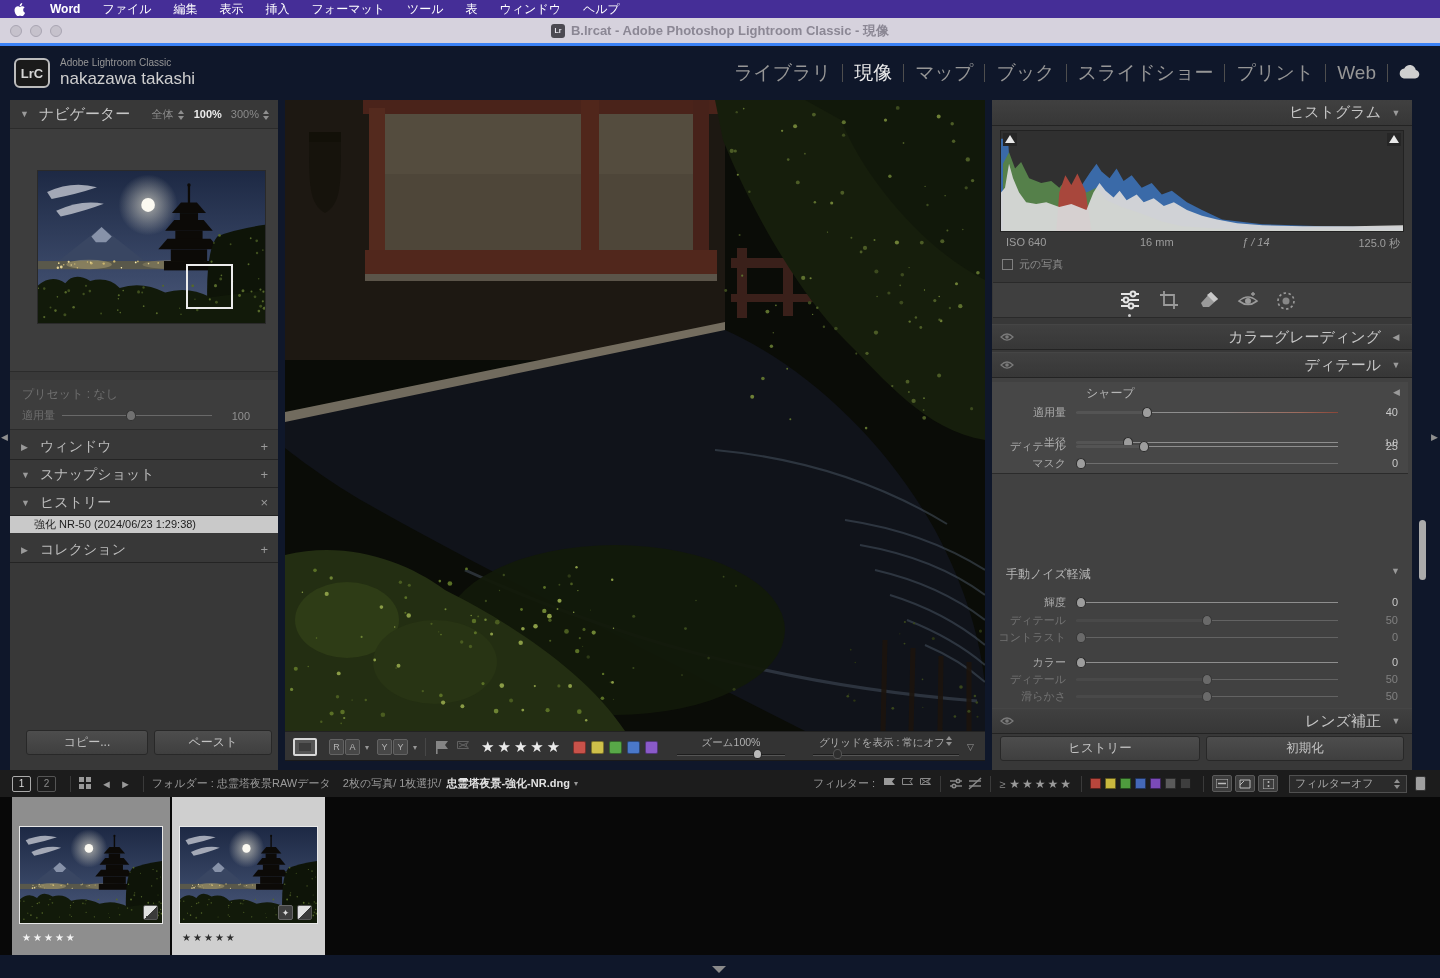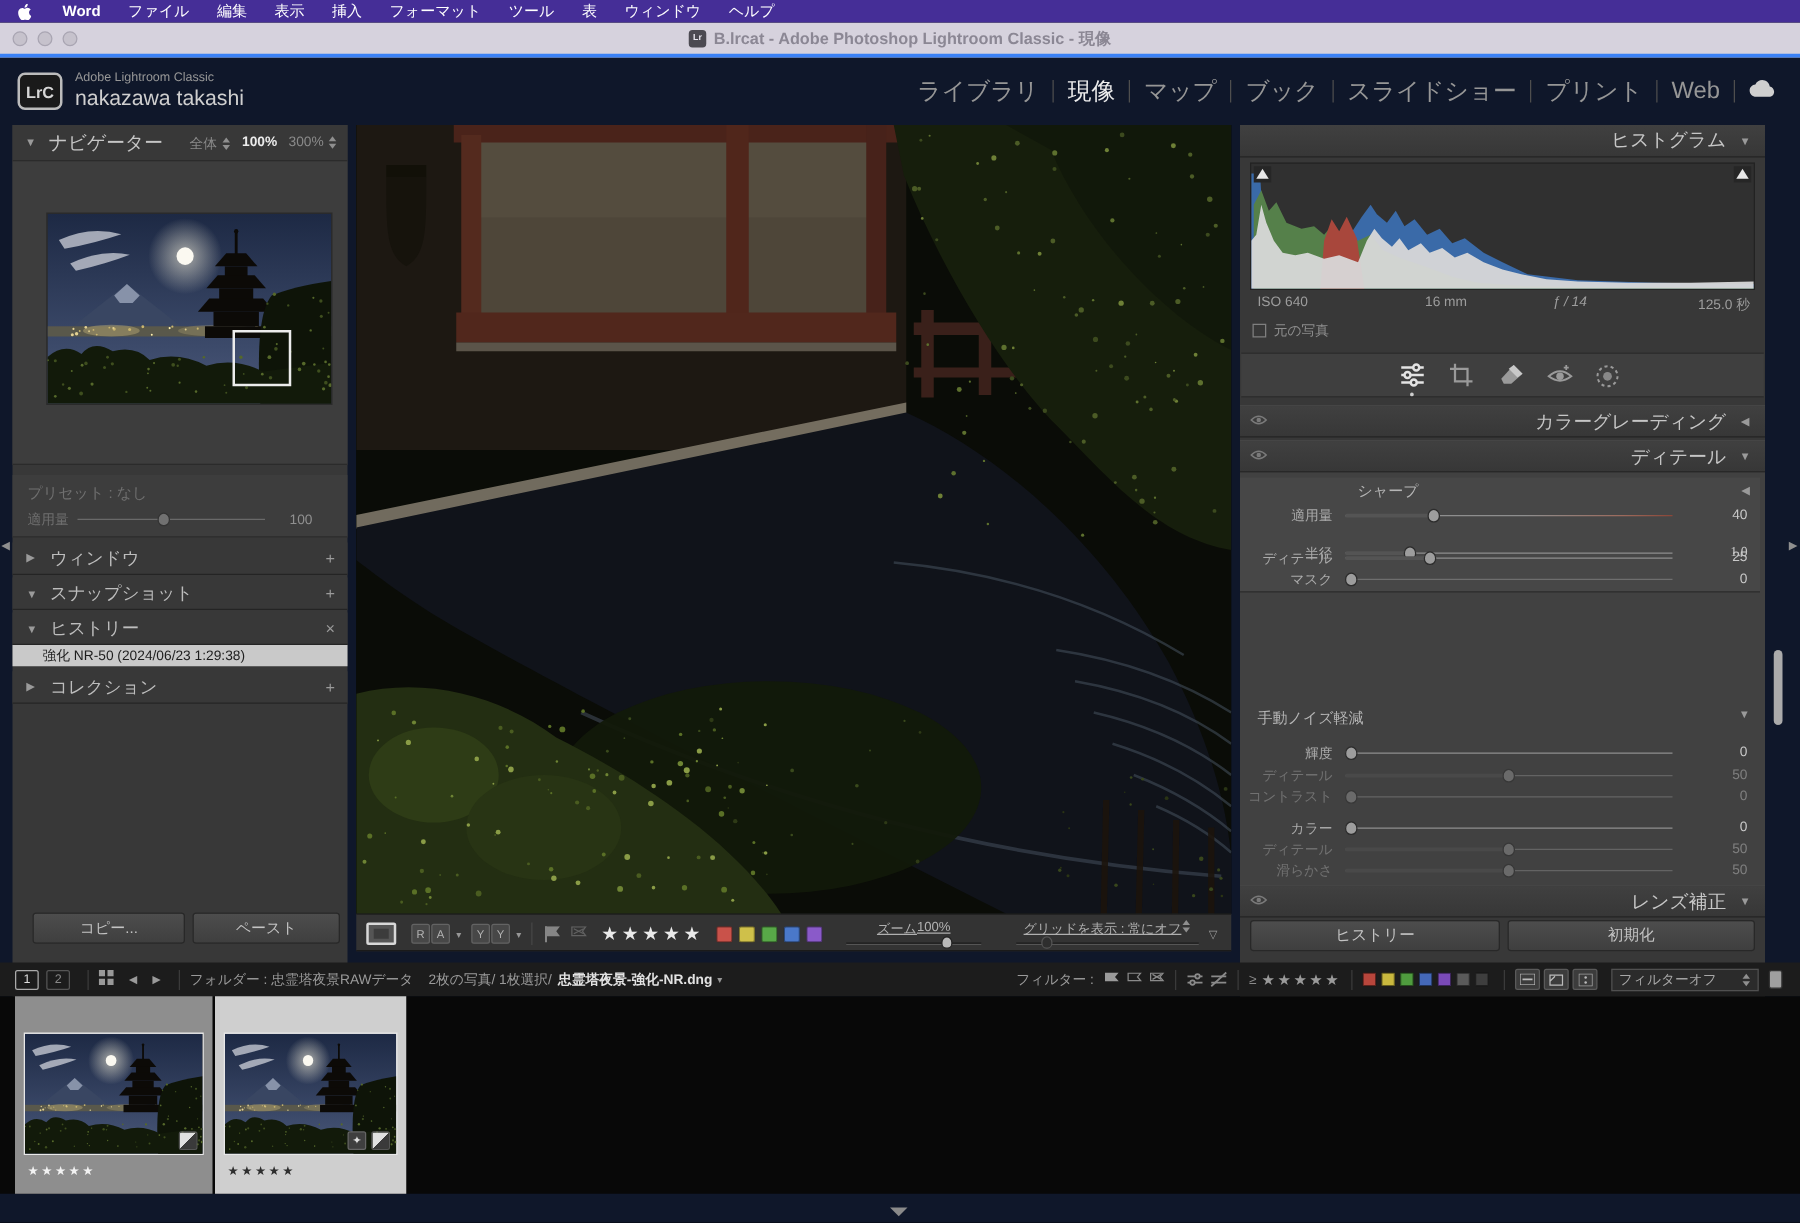--- a/index.html
+++ b/index.html
@@ -79,21 +79,21 @@
   .ddarrow{color:#979797;font-size:8px;margin-left:4px;}
   .tsep{width:1px;height:18px;background:#474747;}
   .stars{color:#eaeaea;font-size:15px;letter-spacing:3px;}
   .chip{width:13px;height:13px;border-radius:2px;margin-right:5px;border:1px solid rgba(0,0,0,.4);}
   .minislider{position:relative;width:100%;height:6px;}
   .minitrack{position:absolute;left:0;right:0;top:2px;height:1px;background:#1d1d1d;box-shadow:0 1px 0 #555;}
   .minithumb{position:absolute;top:-3px;width:9px;height:10px;background:#b9b9b9;border:1px solid #222;
     border-radius:50% 50% 45% 45%;}
   .minithumb.dark{background:#2e2e2e;border-color:#555;}
   .tgroup{display:flex;flex-direction:column;justify-content:center;}
-  .tgrow{display:flex;justify-content:space-between;font-size:10.5px;color:#b0b0b0;margin-bottom:2px;white-space:nowrap;text-decoration:underline;}
+  .tgrow{display:flex;justify-content:space-between;font-size:10.5px;color:#b0b0b0;margin-bottom:2px;white-space:nowrap;}
   
   .ud{display:inline-block;position:relative;width:8px;height:10px;vertical-align:middle;}
   .ud::before{content:"";position:absolute;left:1px;top:0;border-left:3px solid transparent;
     border-right:3px solid transparent;border-bottom:4px solid #8f8f8f;}
   .ud::after{content:"";position:absolute;left:1px;bottom:0;border-left:3px solid transparent;
     border-right:3px solid transparent;border-top:4px solid #8f8f8f;}
   
   #rightpanel{position:absolute;left:992px;top:54px;width:420px;height:714px;background:#383838;}
   .ph{position:absolute;left:0;width:420px;height:26px;background:linear-gradient(#404040,#373737);
     border-top:1px solid #454545;border-bottom:1px solid #232323;display:flex;align-items:center;}

